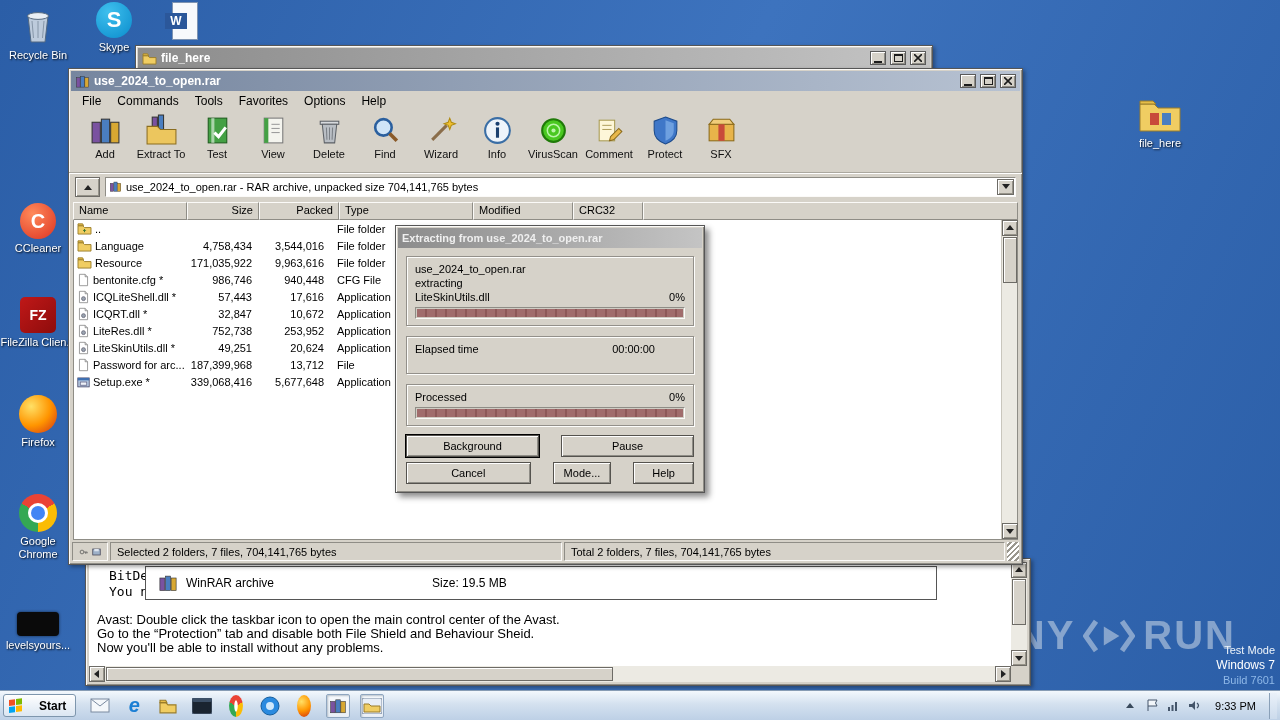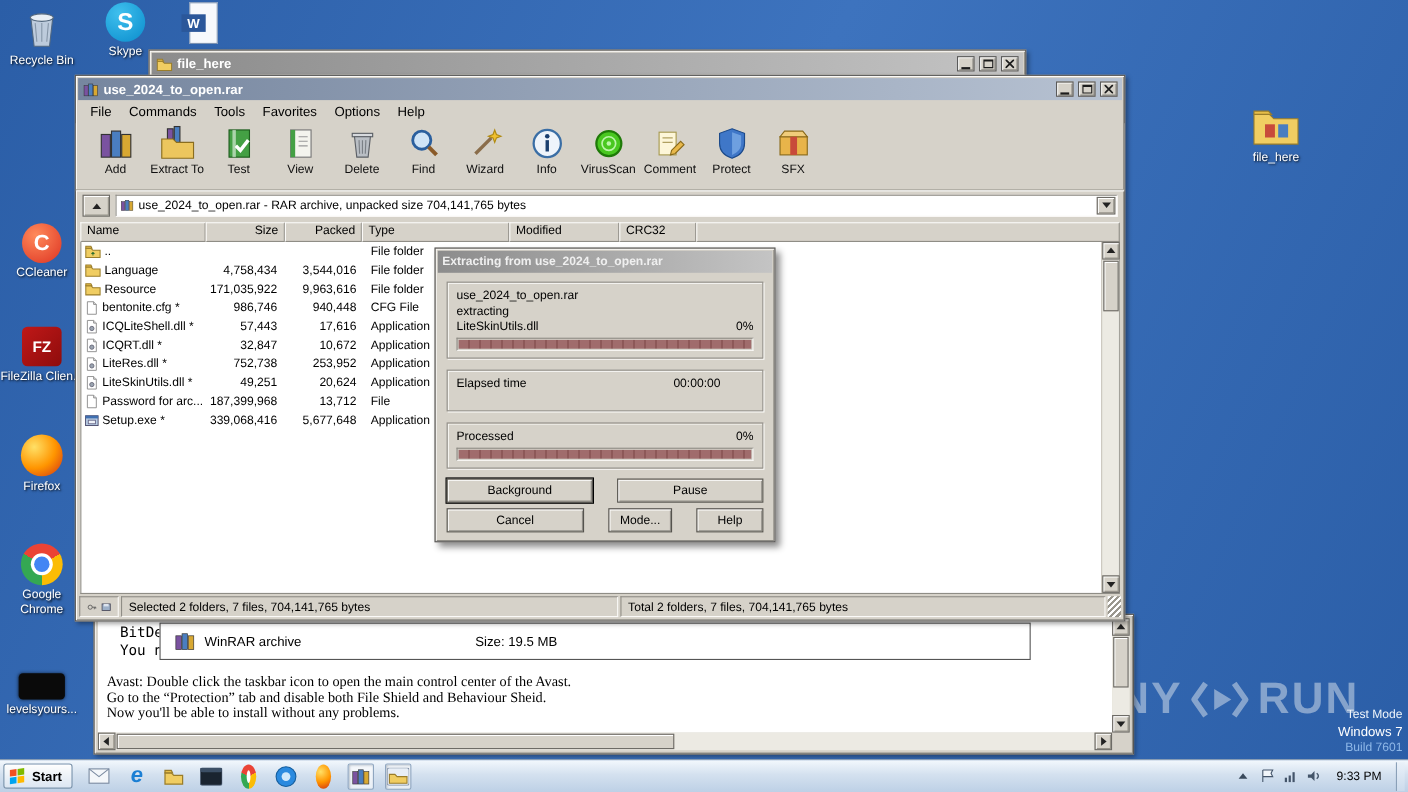--- a/index.html
+++ b/index.html
@@ -38,21 +38,21 @@
   .hdrrow{display:flex;height:18px}
   .hcell{background:#d6d2c9;border:1px solid;border-color:#fbfaf8 #8f8d86 #8f8d86 #fbfaf8;padding:1px 5px;font-size:11px;white-space:nowrap;overflow:hidden}
   .listarea{flex:1;display:flex;background:#fff;border:1px solid #8f8d86;border-top:none;min-height:0}
   .rows{flex:1;overflow:hidden}
   .row{display:flex;height:17px;align-items:center;font-size:11px;white-space:nowrap}
   .c-name{width:114px;display:flex;align-items:center;gap:3px;padding-left:3px;overflow:hidden}
   .c-size{width:72px;text-align:right;padding-right:8px}
   .c-pack{width:72px;text-align:right;padding-right:8px}
   .c-type{width:134px;padding-left:5px;overflow:hidden}
   .c-mod{width:100px}.c-crc{width:70px}
-  .w-name{width:114px}.w-size{width:72px;text-align:right}.w-pack{width:70px;text-align:right}.w-type{width:134px}.w-mod{width:100px}.w-crc{width:70px}.w-fill{flex:1}
+  .w-name{width:114px}.w-size{width:72px;text-align:right}.w-pack{width:80px;text-align:right}.w-type{width:134px}.w-mod{width:100px}.w-crc{width:70px}.w-fill{flex:1}
   .status{height:19px;margin:2px 3px 3px 3px;display:flex;gap:2px;font-size:11px}
   .scell{display:flex;align-items:center;gap:4px;padding:0 6px;white-space:nowrap;overflow:hidden}
   .grip{width:12px;background:repeating-linear-gradient(135deg,#fff 0 2px,#9a978e 2px 4px)}
 
   
   .vsb{width:16px;display:flex;flex-direction:column;background:#eceae3;border-left:1px solid #c9c6bd}
   .sbtn{width:16px;height:16px;flex:none;display:flex;align-items:center;justify-content:center;background:#d6d2c9;border:1px solid #6d6b66;box-shadow:inset 1px 1px 0 #fff,inset -1px -1px 0 #969389}
   .vthumb{width:14px;height:46px;margin:1px;background:#d6d2c9;border:1px solid #6d6b66;box-shadow:inset 1px 1px 0 #fff}
   .hthumb{height:14px;width:55%;margin:1px;background:#d6d2c9;border:1px solid #6d6b66;box-shadow:inset 1px 1px 0 #fff}
 
@@ -66,21 +66,21 @@
   .pfill{height:100%;width:100%;background:repeating-linear-gradient(90deg,#a06c6c 0 8px,#8d5858 8px 10px)}
   .btnrow{display:flex;gap:22px;margin-top:9px}
   .dbtn{height:22px;font-size:11px;display:flex;align-items:center;justify-content:center;background:#d6d2c9;border:1px solid #55534e;box-shadow:inset 1px 1px 0 #fff,inset -1px -1px 0 #8f8d86}
   .default{outline:1px solid #000}
 
   
   #explorer{left:135px;top:45px;width:798px;height:520px;z-index:1}
   #explorer .body{height:100%;background:#efede7}
   #readme{left:85px;top:558px;width:946px;height:128px;z-index:3}
   .rcontent{position:absolute;left:3px;top:3px;right:19px;bottom:19px;background:#fff;overflow:hidden}
-  .mono{position:absolute;font-family:Liberation Serif, serif;font-size:13px;white-space:nowrap}
+  .mono{position:absolute;font-family:Liberation Sans, sans-serif;font-size:13px;white-space:nowrap}
   .clip{position:absolute;left:20px;font-family:"DejaVu Sans Mono",monospace;font-size:13px;white-space:nowrap;z-index:0}
   .filebox{position:absolute;left:56px;top:4px;width:792px;height:34px;background:#fff;border:1px solid #555;display:flex;align-items:center;gap:8px;padding:0 12px;z-index:1;font-size:12px}
   .filebox .fsize{margin-left:150px}
   .rw-v{position:absolute;top:3px;right:3px;bottom:19px;width:16px;display:flex;flex-direction:column;background:#eceae3}
   .rw-h{position:absolute;left:3px;bottom:3px;right:19px;height:16px;display:flex;background:#eceae3}
   .spacer{flex:1}
 
   
   .deskicon{position:absolute;width:76px;display:flex;flex-direction:column;align-items:center;gap:3px;z-index:0;cursor:default}
   .dlabel{color:#fff;font-size:11px;text-align:center;text-shadow:1px 1px 2px rgba(0,0,0,.95);line-height:13px}
@@ -92,21 +92,21 @@
   .chrome{width:38px;height:38px;border-radius:50%;background:conic-gradient(from -60deg,#ea4335 0 120deg,#fbbc05 0 240deg,#34a853 0 360deg);position:relative}
   .chrome::before{content:"";position:absolute;inset:9px;background:#fff;border-radius:50%}
   .chrome::after{content:"";position:absolute;inset:12px;background:#4285f4;border-radius:50%}
   .blackapp{width:42px;height:24px;border-radius:4px;background:#0a0a0a;box-shadow:0 0 3px rgba(0,0,0,.6)}
   .wordpage{position:relative;width:34px;height:38px}
   .wordpage .pg{position:absolute;left:7px;top:0;width:26px;height:38px;background:#f7f9fc;border:1px solid #7d93b2}
   .wordpage .band{position:absolute;left:0;top:11px;width:22px;height:16px;background:#2b579a;color:#fff;font-weight:bold;font-size:12px;display:flex;align-items:center;justify-content:center}
 
   
   #taskbar{position:absolute;left:0;right:0;bottom:0;height:30px;z-index:9;display:flex;align-items:center;background:linear-gradient(#f3f8fd,#d4e1ef 45%,#bdd0e6);border-top:1px solid #879cb4}
-  .startbtn{margin-left:3px;height:23px;padding:0 9px 0 5px;display:flex;align-items:center;gap:6px;font-weight:bold;font-size:12px;background:linear-gradient(#fefefe,#dbe6f2);border:1px solid #7e96ad;border-radius:3px;box-shadow:inset 0 1px 0 #fff}
+  .startbtn{margin-left:3px;height:23px;padding:0 9px 0 5px;display:flex;align-items:center;gap:16px;font-weight:bold;font-size:12px;background:linear-gradient(#fefefe,#dbe6f2);border:1px solid #7e96ad;border-radius:3px;box-shadow:inset 0 1px 0 #fff}
   .flag{width:14px;height:14px;display:grid;grid-template-columns:6px 6px;grid-template-rows:6px 6px;gap:1px;transform:skewY(-8deg)}
   .flag i{display:block}
   .ql{display:flex;align-items:center;gap:10px;margin-left:12px}
   .qli{width:24px;height:24px;display:flex;align-items:center;justify-content:center;position:relative}
   .pressedbox{background:rgba(255,255,255,.65);border:1px solid #8fa6c0;border-radius:2px;box-shadow:inset 1px 1px 2px rgba(70,90,110,.35)}
   .tray{margin-left:auto;display:flex;align-items:center;gap:8px;padding-right:3px}
   .clock{font-size:11px;padding:0 5px}
   .showdesk{width:8px;height:26px;border-left:1px solid #8aa0b8;background:linear-gradient(#eaf1f9,#ccdbec)}
   .scale6{transform:scale(.58)}
 

